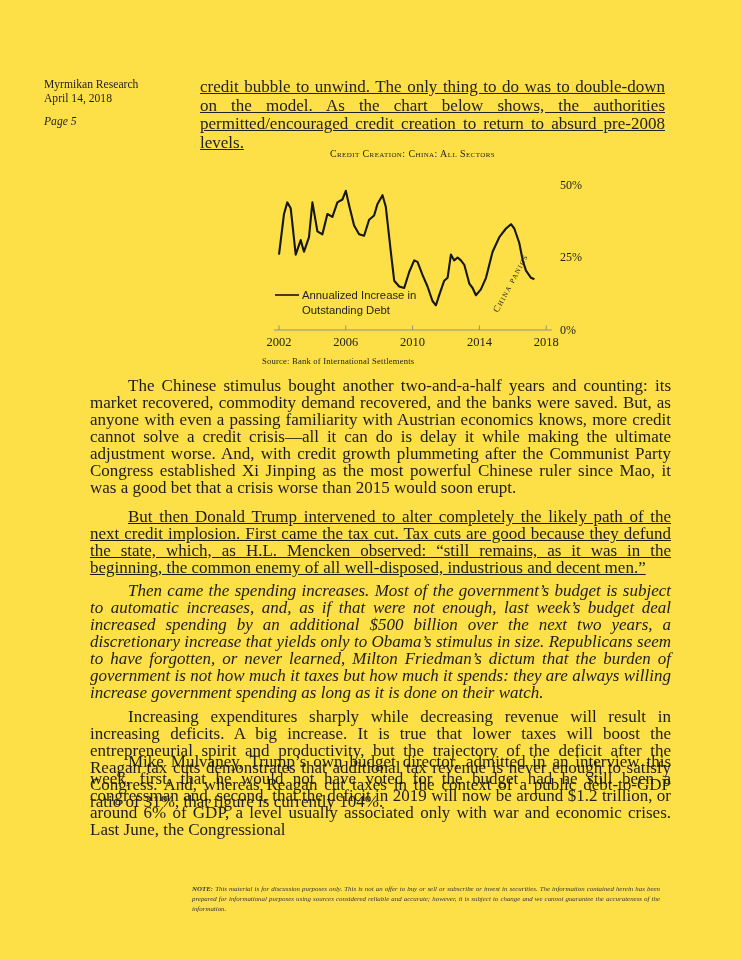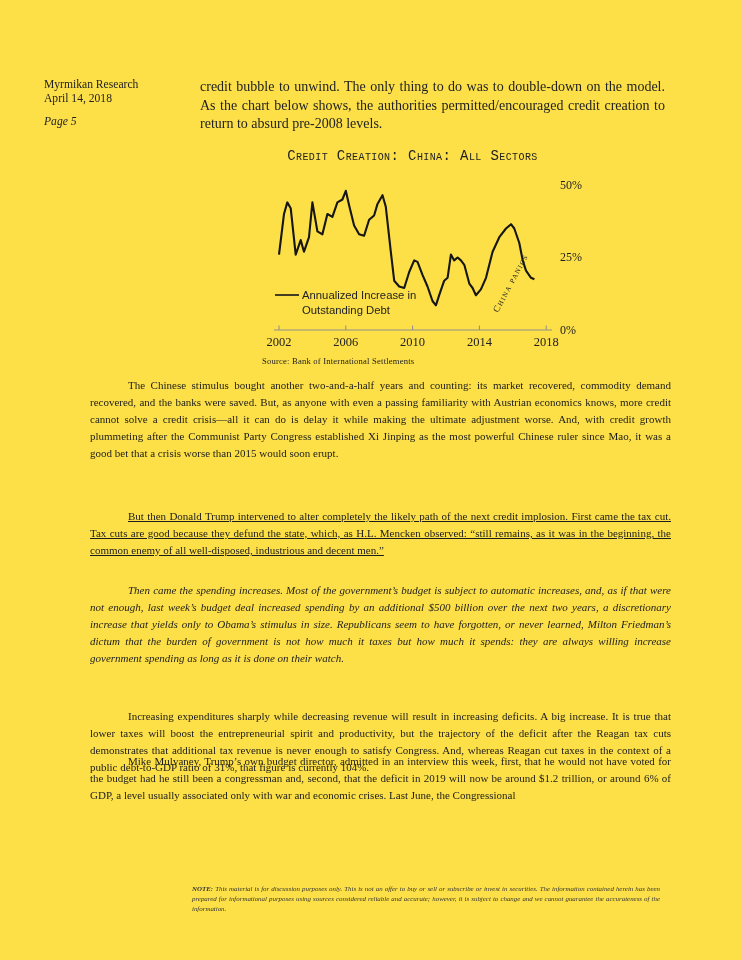--- a/index.html
+++ b/index.html
@@ -11,40 +11,40 @@
     font-family:"Liberation Serif", serif;
     outline:1px solid #d8d8d8;
     overflow:hidden;
   }
   
   .hdr{position:absolute;left:44px;top:78px;font-size:11.6px;line-height:14px;color:#222;}
   .hdr .pageno{margin-top:9px;font-style:italic;}
   
   .intro{
     position:absolute;left:200px;top:78px;width:465px;
-    font-size:14px;line-height:18.6px;text-align:justify;color:#222;
+    font-size:17px;line-height:18.6px;text-align:justify;color:#222;text-decoration:underline;
   }
   
   .chart-title{
     position:absolute;left:230px;top:148px;width:365px;
     text-align:center;font-variant:small-caps;letter-spacing:.4px;
-    font-size:14px;color:#222;font-family:Liberation Mono, monospace;
+    font-size:10px;color:#222;
   }
   .chart-svg{position:absolute;left:230px;top:170px;}
   .chart-svg text{fill:#222;}
   .ticklab{font-family:"Liberation Serif", serif;font-size:12.5px;}
   .ylab{font-family:"Liberation Serif", serif;font-size:12px;}
   .legendtxt{font-family:"Liberation Sans", sans-serif;font-size:11.3px;fill:#111;}
   .srctxt{font-family:"Liberation Serif", serif;font-size:8.6px;fill:#333;letter-spacing:.2px;}
   .annot{font-family:"Liberation Serif", serif;font-size:9.3px;font-variant:small-caps;
          letter-spacing:1.2px;fill:#2a2a2a;}
   
   .para{
     position:absolute;left:90px;width:581px;
-    font-size:11px;line-height:17px;text-align:justify;
+    font-size:17px;line-height:17px;text-align:justify;
     text-indent:38px;color:#1c1c1c;
   }
   .p2{top:377px;} .p3{top:508px;text-decoration:underline;} .p4{top:582px;font-style:italic;} .p5{top:708px;} .p6{top:753px;}
   
   .footnote{
     position:absolute;left:192px;top:884px;width:468px;
     font-size:6.9px;line-height:10px;font-style:italic;color:#333;
     text-align:justify;
   }
   .footnote .lbl{font-weight:bold;}

